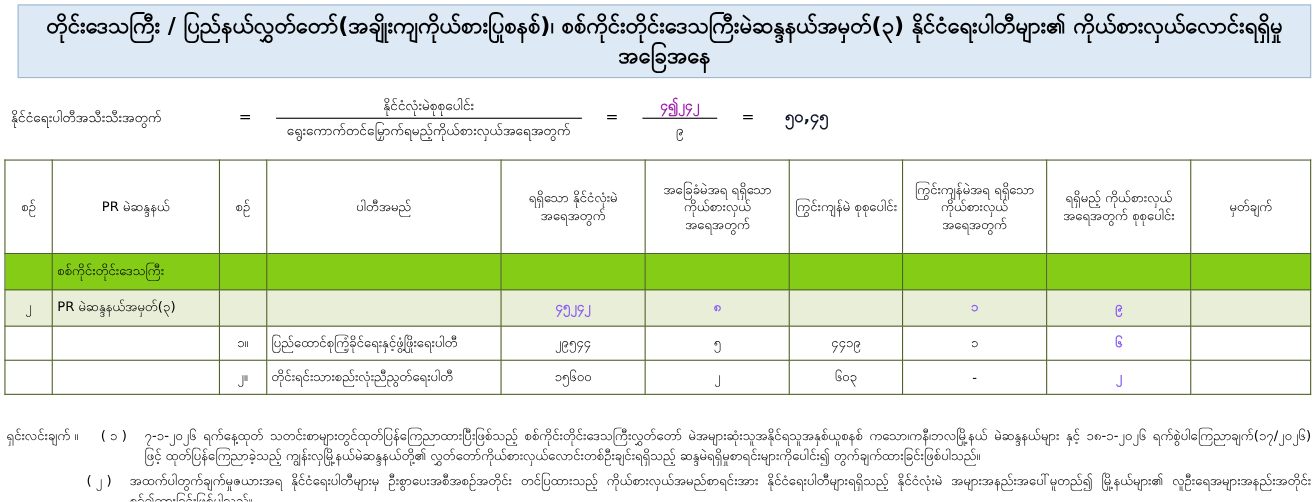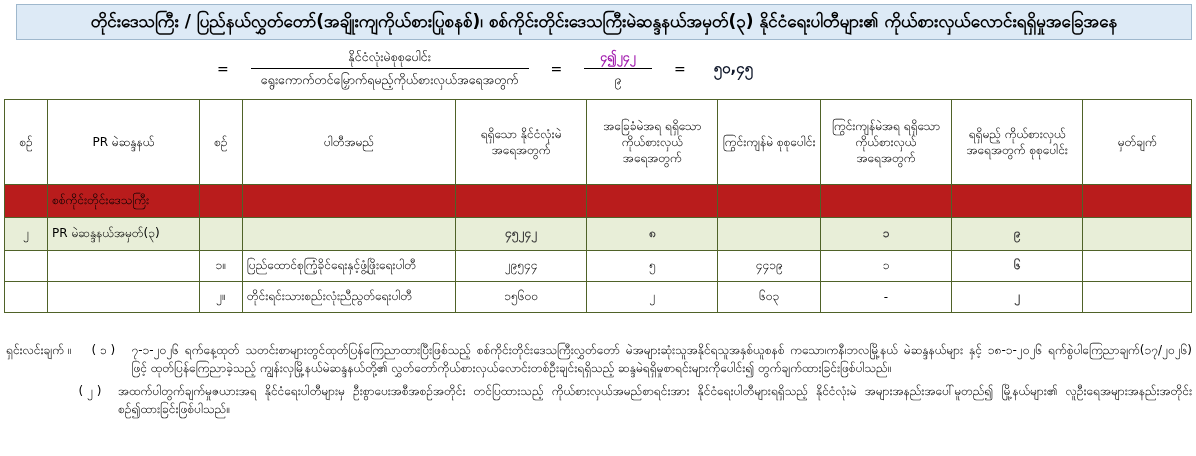--- a/index.html
+++ b/index.html
@@ -22,21 +22,21 @@
     box-sizing: border-box;
   }
 
   
   .title-bar {
     margin: 4px 4px 0 16px;
     background: #ddeaf6;
     border: 1px solid #9fb8cd;
     text-align: center;
     font-weight: bold;
-    font-size: 17px;
+    font-size: 20px;
     padding: 5px 6px 6px 6px;
     line-height: 1.35;
   }
 
   
   .formula {
     display: flex;
     align-items: center;
     justify-content: flex-start;
     padding: 8px 0 6px 10px;
@@ -98,29 +98,29 @@
   table.main thead th {
     background: #ffffff;
     text-align: center;
     font-weight: normal;
     line-height: 1.35;
     height: 78px;
   }
   .c-center { text-align: center; }
   .c-left { text-align: left; }
   .row-region td {
-    background: #b91c1c;
+    background: #84cc16;
     height: 26px;
   }
   .row-party td {
     background: #e8eed8;
     height: 26px;
   }
   .num-blue {
-    color: #404040;
+    color: #8b5cf6;
     font-weight: bold;
     font-size: 13px;
   }
   .num-plain {
     font-size: 12.5px;
     margin-top: 40px;
   }
   .row-sub td { height: 24px; }
 
   
@@ -157,20 +157,21 @@
 </style>
 </head>
 <body>
 
 <div class="page">
 
   <div class="title-bar">တိုင်းဒေသကြီး / ပြည်နယ်လွှတ်တော်(အချိုးကျကိုယ်စားပြုစနစ်)၊ စစ်ကိုင်းတိုင်းဒေသကြီးမဲဆန္ဒနယ်အမှတ်(၃) နိုင်ငံရေးပါတီများ၏ ကိုယ်စားလှယ်လောင်းရရှိမှုအခြေအနေ</div>
 
   <div class="formula">
     <div class="f-left">
+      <div>နိုင်ငံရေးပါတီအသီးသီးအတွက်</div>
     </div>
     <div class="f-eq">=</div>
     <div class="frac">
       <div class="num">နိုင်ငံလုံးမဲစုစုပေါင်း</div>
       <div class="den">ရွေးကောက်တင်မြှောက်ရမည့်ကိုယ်စားလှယ်အရေအတွက်</div>
     </div>
     <div class="f-eq">=</div>
     <div class="frac small">
       <div class="num">၄၍၂၄၂</div>
       <div class="den">၉</div>

